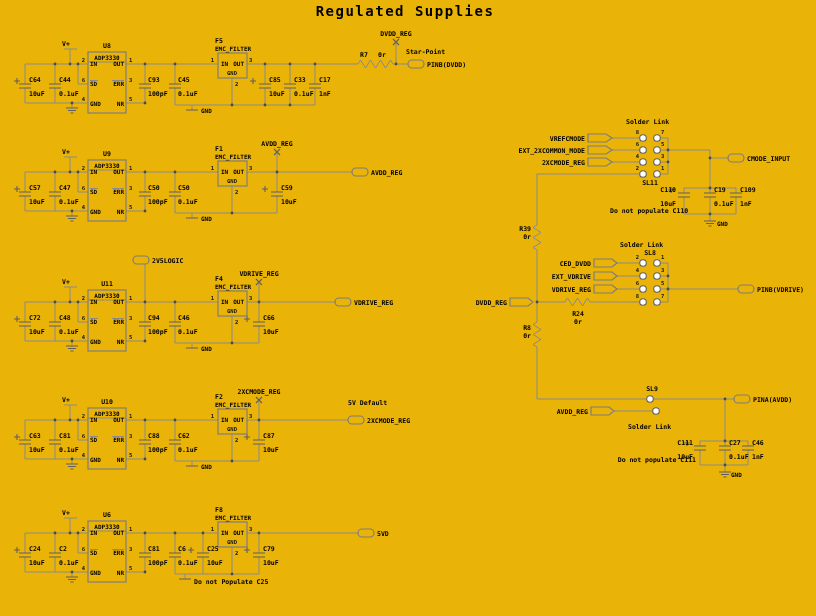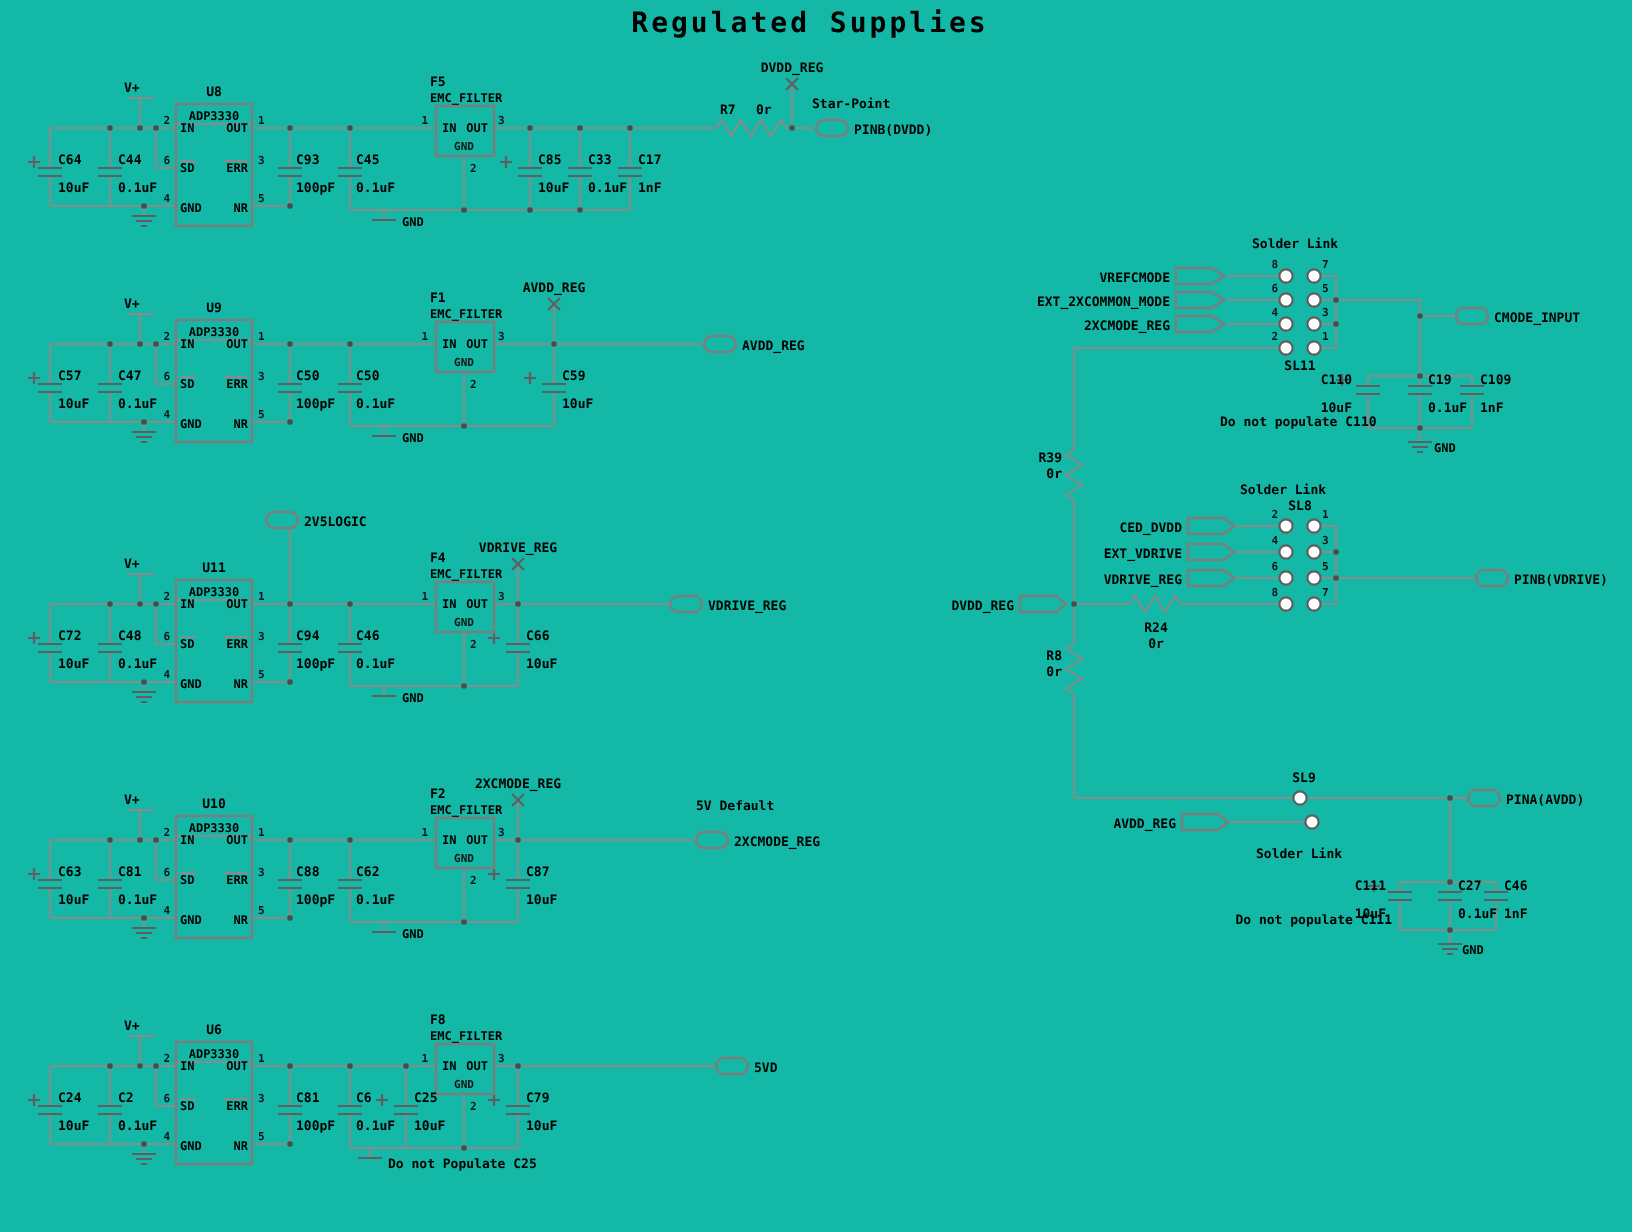--- a/index.html
+++ b/index.html
@@ -1,16 +1,16 @@
 <!DOCTYPE html>
 <html><head>
 <meta charset="utf-8">
 <style>
   html,body{margin:0;padding:0;background:#fff;}
-  #stage{position:relative;width:816px;height:616px;background:#14b8a6;overflow:hidden;}
+  #stage{position:relative;width:816px;height:616px;background:#eab308;overflow:hidden;}
   svg{display:block;}
   .w{stroke:#8a8a8a;stroke-width:1;fill:none;}
   .bx{stroke:#7d7d7d;stroke-width:1.2;fill:none;}
   .p{stroke:#5f5f5f;stroke-width:1.1;fill:none;}
   .d{stroke:#4a4a4a;stroke-width:2.8;stroke-linecap:round;fill:none;}
   .sl{stroke:#5f5f5f;stroke-width:1.1;fill:#fff;}
   text{font:700 6.5px "DejaVu Sans Mono",monospace;fill:#000;}
   .t6{font:700 6px "DejaVu Sans Mono",monospace;}
   .t5{font:700 5.5px "DejaVu Sans Mono",monospace;fill:#151515;}
   .e{text-anchor:end;} .m{text-anchor:middle;}

